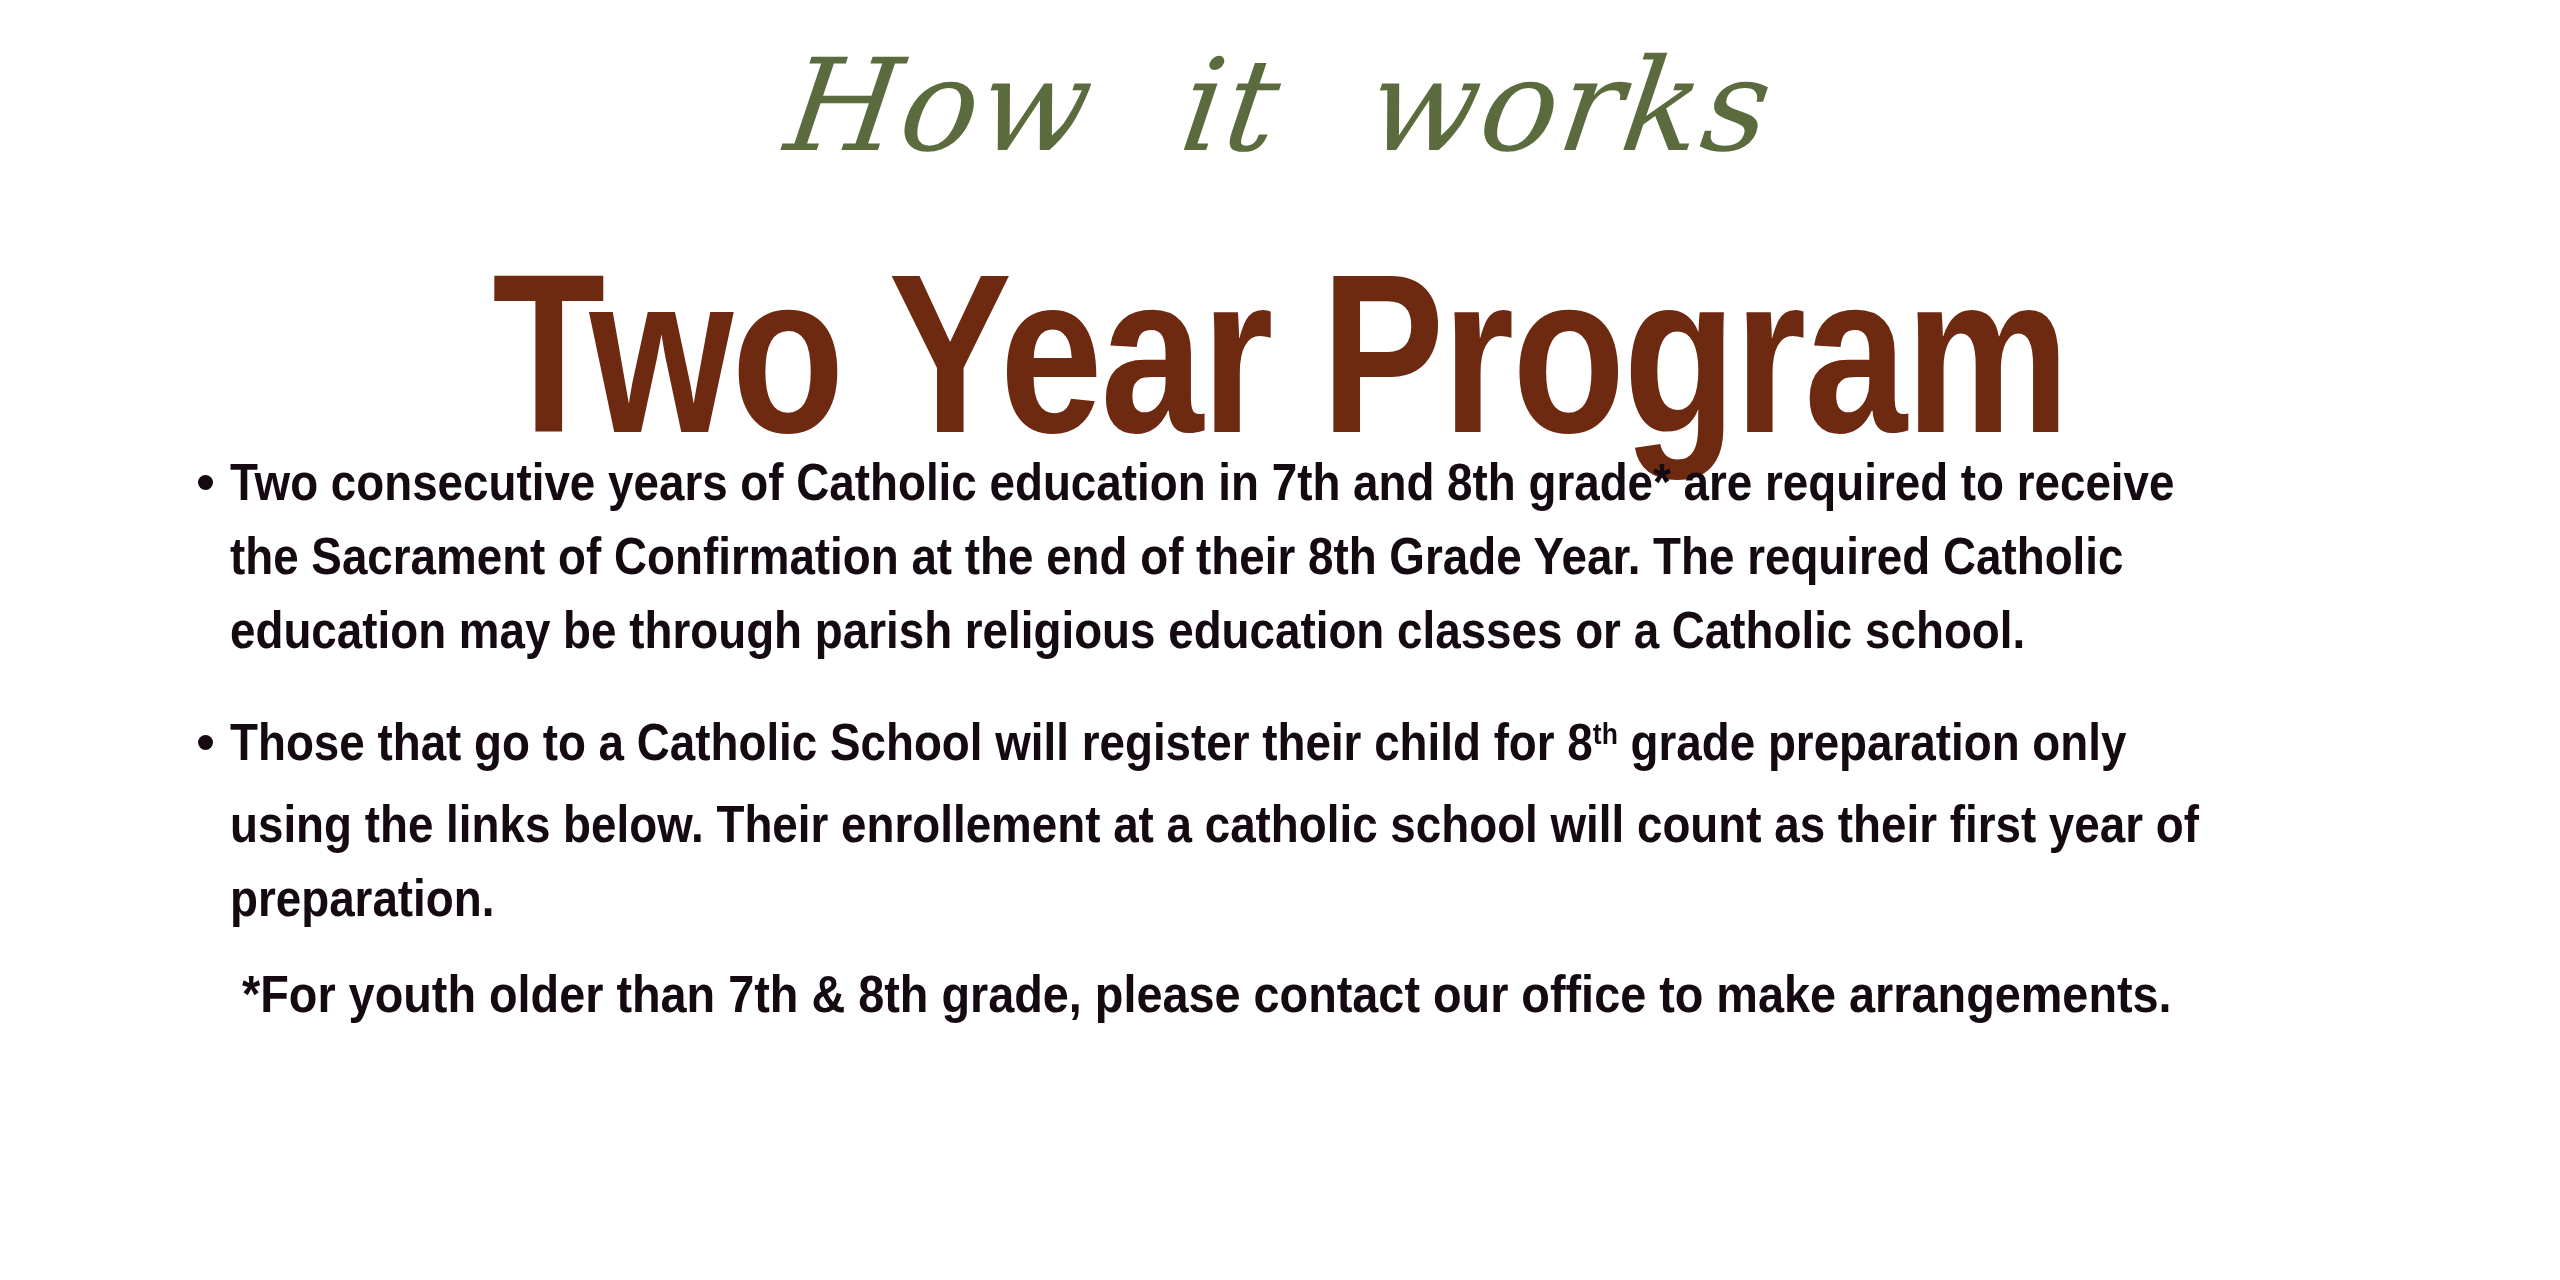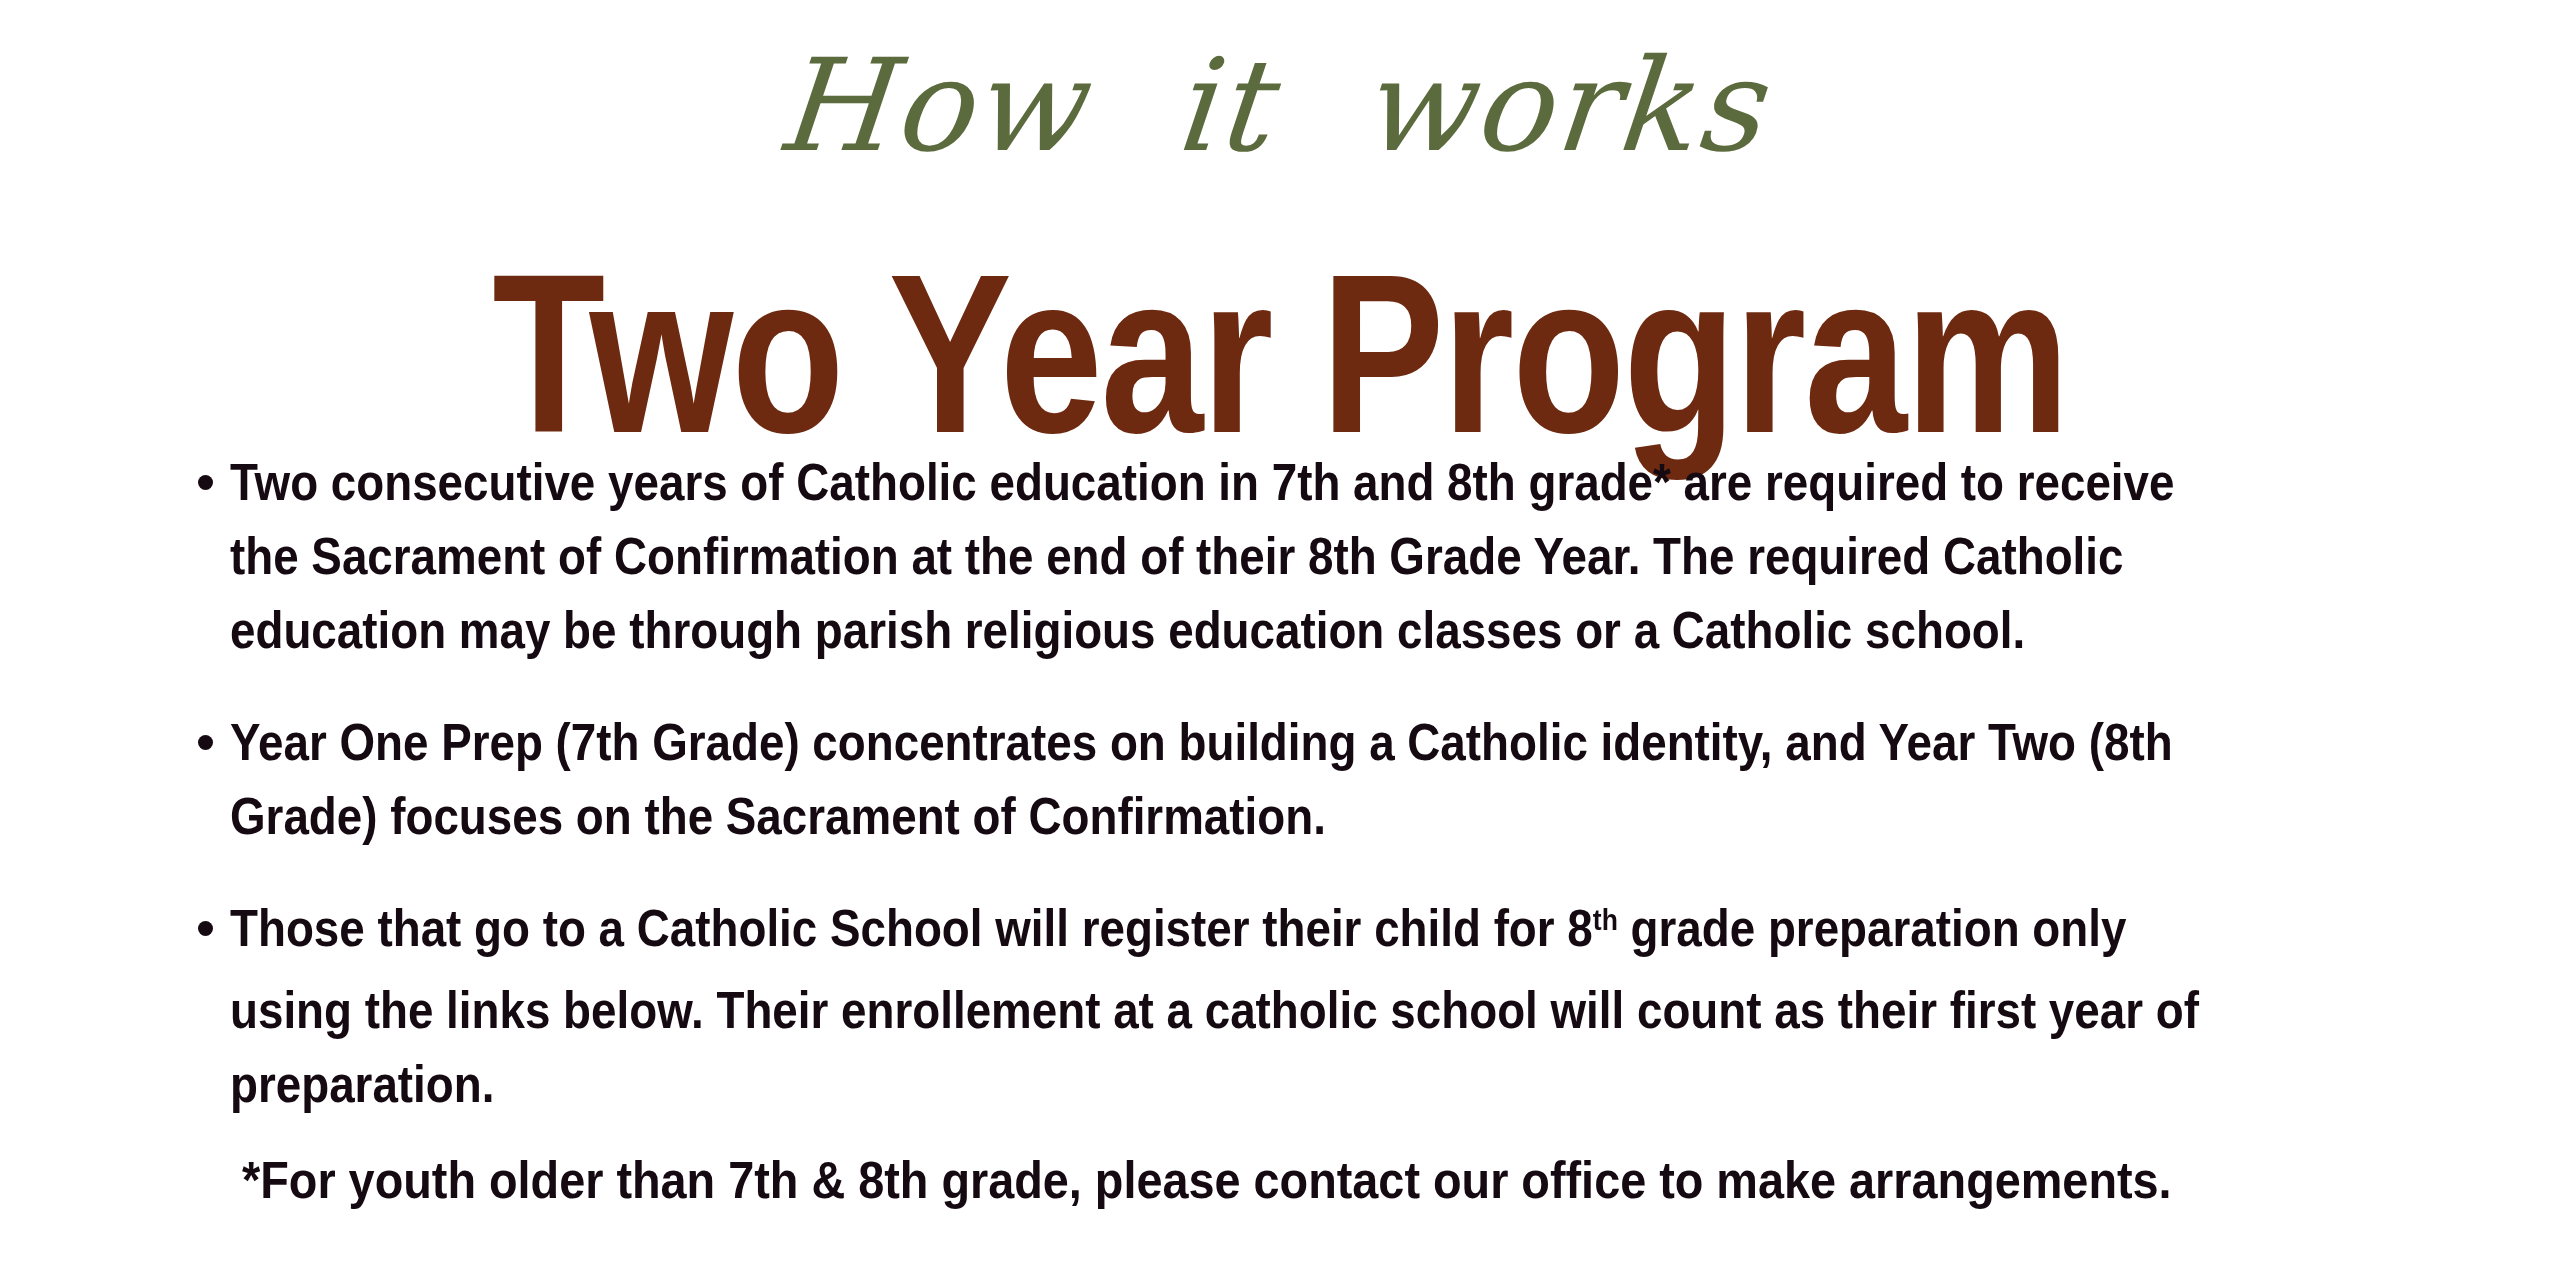--- a/index.html
+++ b/index.html
@@ -100,25 +100,20 @@
 
   <ul class="bullets">
 
     <li>
       <span class="dot"></span>
       <div class="line">Two consecutive years of Catholic education in 7th and 8th grade* are required to receive</div>
       <div class="line">the Sacrament of Confirmation at the end of their 8th Grade Year. The required Catholic</div>
       <div class="line">education may be through parish religious education classes or a Catholic school.</div>
     </li>
 
-    <li>
-      <span class="dot"></span>
-      <div class="line">Year One Prep (7th Grade) concentrates on building a Catholic identity, and Year Two (8th</div>
-      <div class="line">Grade) focuses on the Sacrament of Confirmation.</div>
-    </li>
 
     <li>
       <span class="dot"></span>
       <div class="line"><span>Those that go to a Catholic School will register their child for 8</span><sup>th</sup><span> grade preparation only</span></div>
       <div class="line">using the links below. Their enrollement at a catholic school will count as their first year of</div>
       <div class="line">preparation.</div>
     </li>
 
   </ul>
 

